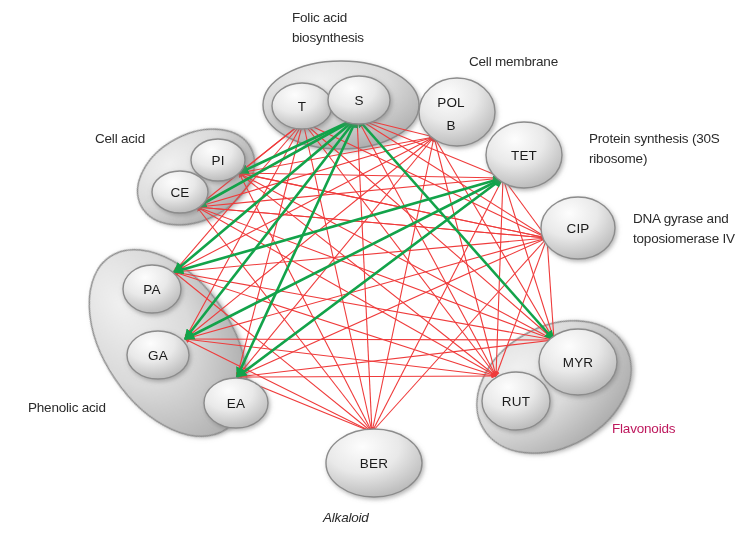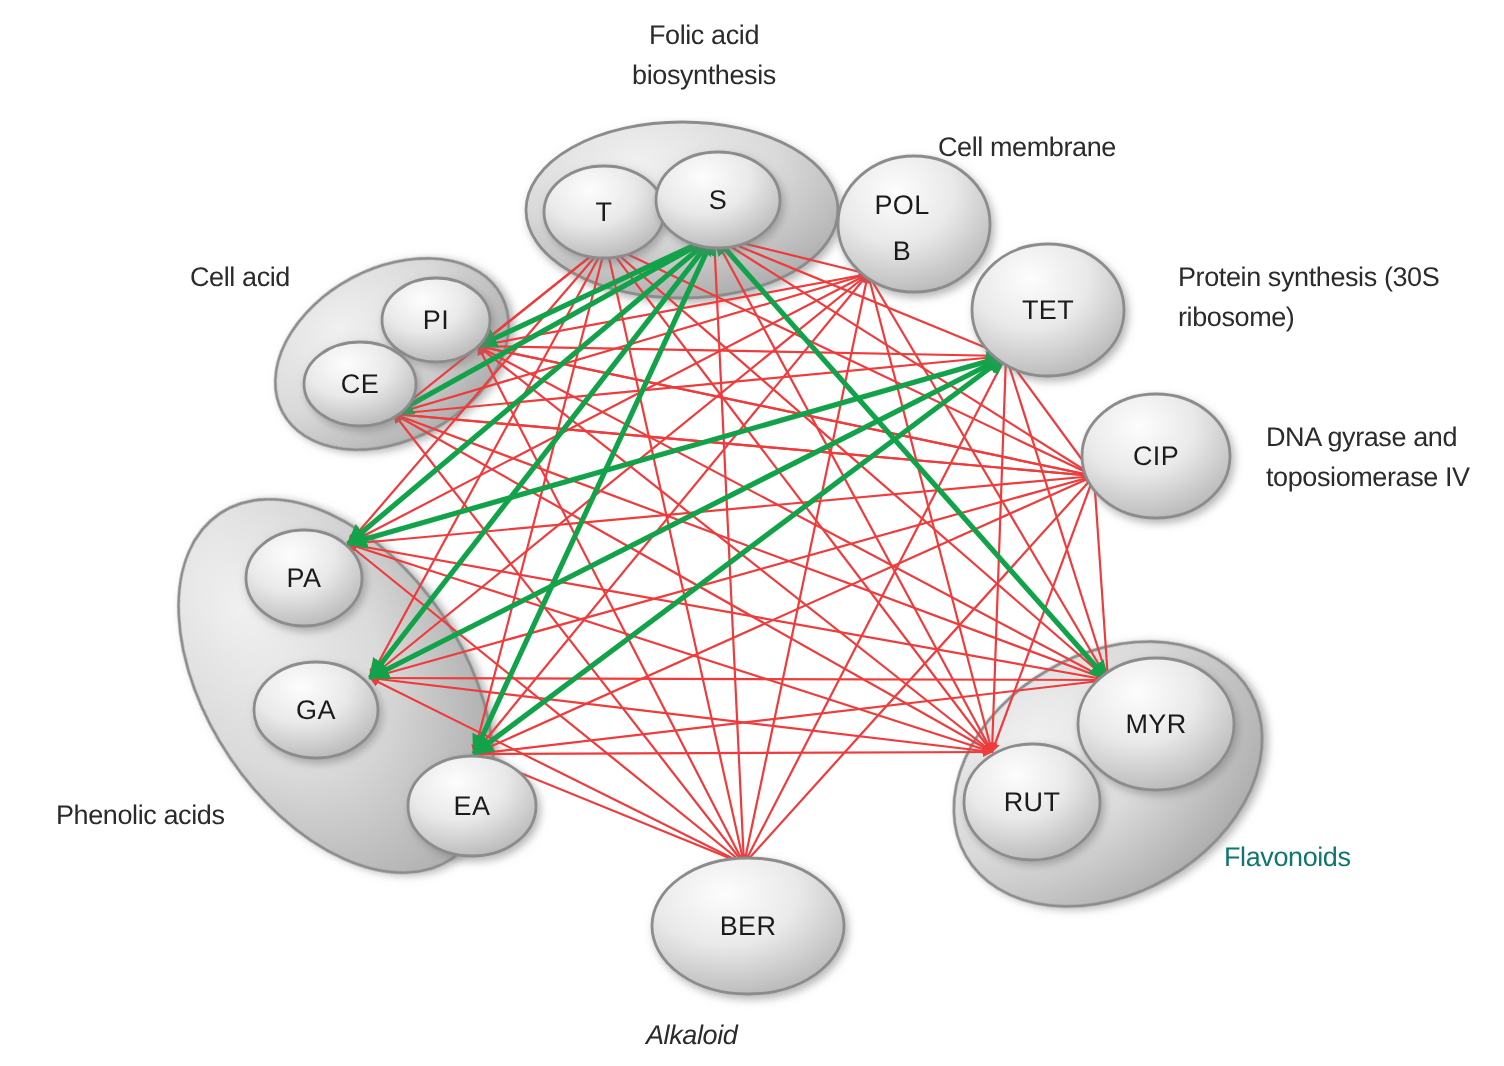--- a/index.html
+++ b/index.html
@@ -185,25 +185,25 @@
           <text class="nodelabel" x="516" y="402">RUT</text>
         </g>
         <g>
           <ellipse cx="374" cy="463" rx="48" ry="34" fill="url(#nodeGrad)" stroke="#8c8c8c" stroke-width="1.4" filter="url(#shadow)"></ellipse>
           <text class="nodelabel" x="374" y="464">BER</text>
         </g>
       </g>
   </svg>
 
   <div id="labels-layer">
-      <div class="grouplabel" style="left: 292px; top: 8px; width: 120px; text-align: center; color: rgb(43, 43, 43);">Folic acid
+      <div class="grouplabel" style="left: 292px; top: 8px; width: 120px; text-align: left; color: rgb(43, 43, 43);">Folic acid
 biosynthesis</div>
-      <div class="grouplabel" style="left: 469px; top: 64px; width: 130px; text-align: left; color: rgb(43, 43, 43);">Cell membrane</div>
+      <div class="grouplabel" style="left: 469px; top: 52px; width: 130px; text-align: left; color: rgb(43, 43, 43);">Cell membrane</div>
       <div class="grouplabel" style="left: 95px; top: 129px; width: 90px; text-align: left; color: rgb(43, 43, 43);">Cell acid</div>
       <div class="grouplabel" style="left: 589px; top: 129px; width: 165px; text-align: left; color: rgb(43, 43, 43);">Protein synthesis (30S
 ribosome)</div>
       <div class="grouplabel" style="left: 633px; top: 209px; width: 125px; text-align: left; color: rgb(43, 43, 43);">DNA gyrase and
 toposiomerase IV</div>
-      <div class="grouplabel" style="left: 28px; top: 398px; width: 120px; text-align: left; color: rgb(43, 43, 43);">Phenolic acids</div>
-      <div class="grouplabel" style="left: 612px; top: 419px; width: 100px; text-align: left; color: #0f766e;">Flavonoids</div>
+      <div class="grouplabel" style="left: 28px; top: 398px; width: 120px; text-align: left; color: rgb(43, 43, 43);">Phenolic acid</div>
+      <div class="grouplabel" style="left: 612px; top: 419px; width: 100px; text-align: left; color: #be185d;">Flavonoids</div>
       <div class="grouplabel" style="left: 323px; top: 508px; width: 90px; text-align: left; color: rgb(43, 43, 43); font-style: italic;">Alkaloid</div>
     </div>
 </div>
 
 </body></html>

